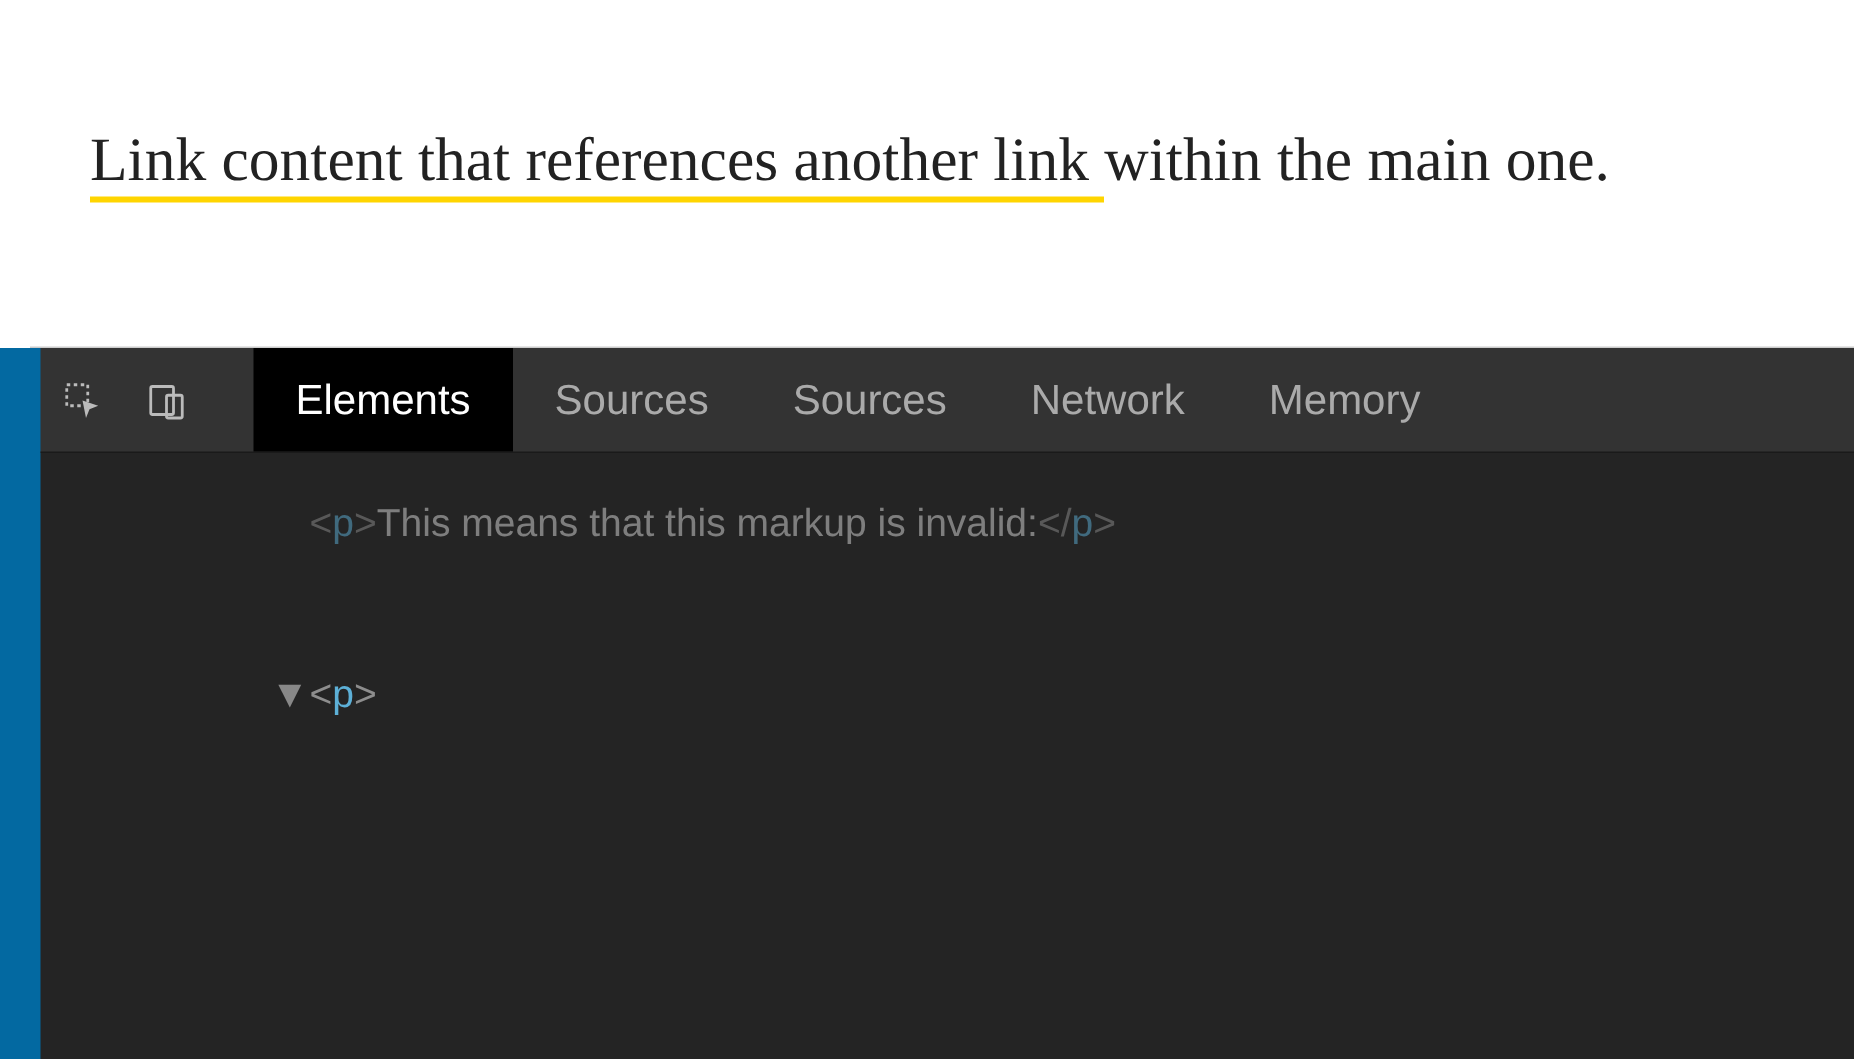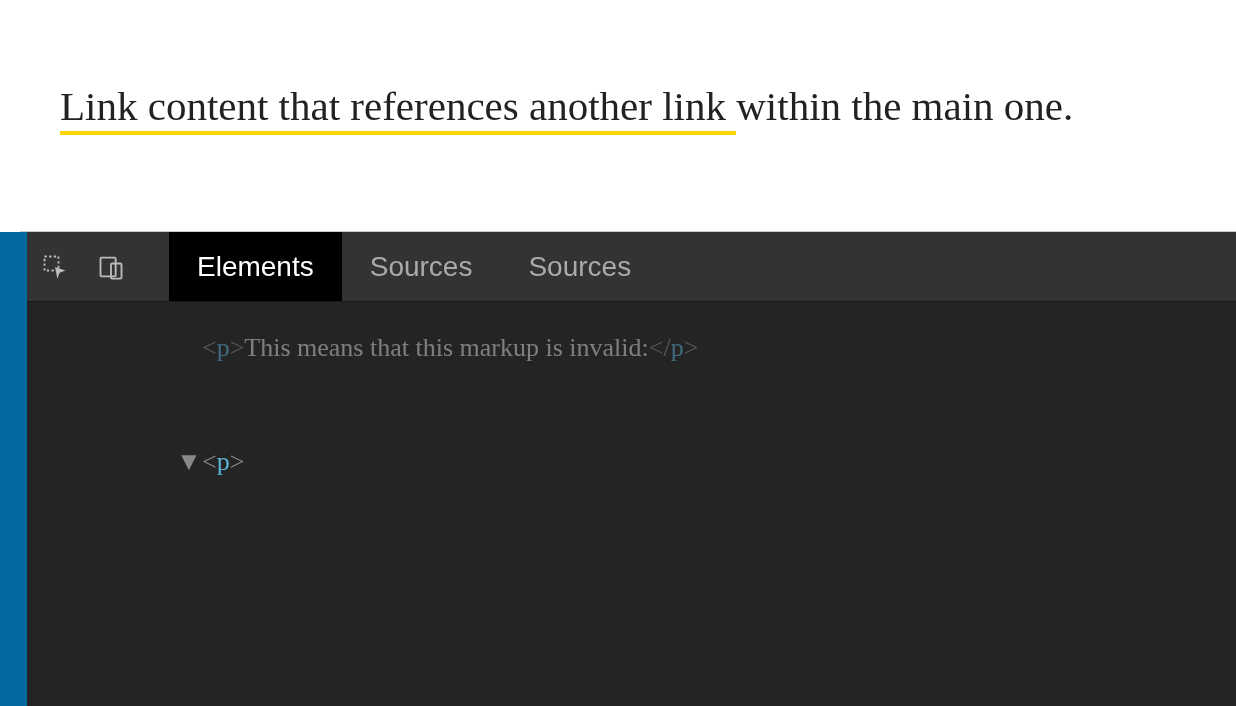--- a/index.html
+++ b/index.html
@@ -61,21 +61,21 @@
     cursor: default;
   }
   .tab.active {
     background: #000;
     color: #fff;
   }
 
   .elements-panel {
     flex: 1;
     background: #242424;
-    font-family: Liberation Serif, serif;
+    font-family: Liberation Sans, sans-serif;
     font-size: 26px;
     line-height: 1.4;
     padding-top: 6px;
     overflow: hidden;
   }
   .dom-line { white-space: pre; padding: 2px 0; }
   .dom-line.faded { opacity: 0.5; }
 
   .indent1 { padding-left: 110px; }
 
@@ -107,20 +107,22 @@
     <div class="toolbtn">
       <svg viewBox="0 0 24 24">
         <rect x="3" y="4" width="13" height="16" rx="1"></rect>
         <rect x="12" y="9" width="9" height="13" rx="1"></rect>
       </svg>
     </div>
     <div class="spacer"></div>
     <div class="tab active">Elements</div>
     <div class="tab">Sources</div>
     <div class="tab">Sources</div>
+    <div class="tab">Network</div>
+    <div class="tab">Memory</div>
   </div>
 
   <div class="elements-panel">
 
     <div class="dom-line faded indent1" style="margin-top:-16px;">
       <span class="toggle-spacer"></span><span class="tok-angle">&lt;</span><span class="tok-tag">p</span><span class="tok-angle">&gt;</span><span class="tok-text">This means that this markup is invalid:</span><span class="tok-angle">&lt;/</span><span class="tok-tag">p</span><span class="tok-angle">&gt;</span>
     </div>
 
 
 

